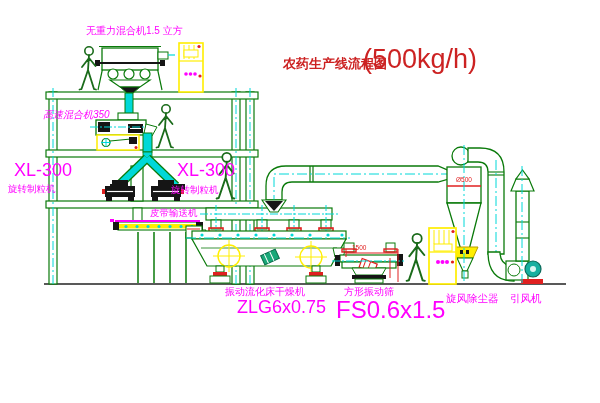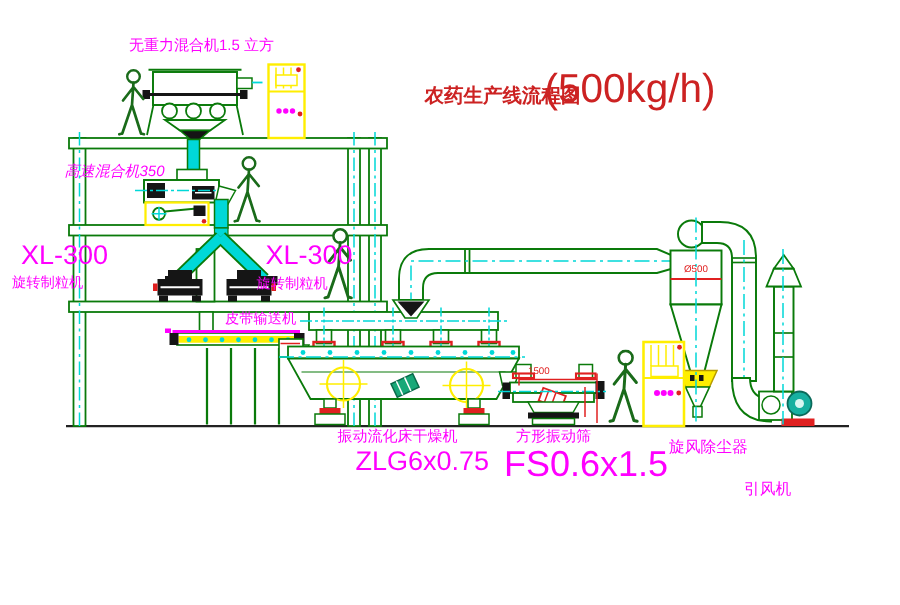--- a/index.html
+++ b/index.html
@@ -312,18 +312,18 @@
 
 <div class="lbl" style="left:150px;top:208px;font-size:9.5px;">皮带输送机</div>
 
 <div class="lbl" style="left:225px;top:287px;font-size:10px;">振动流化床干燥机</div>
 <div class="lbl" style="left:221px;top:298px;font-size:18px;margin-left:16px;">ZLG6x0.75</div>
 
 <div class="lbl" style="left:344px;top:287px;font-size:10px;">方形振动筛</div>
 <div class="lbl" style="left:336px;top:298px;font-size:24px;">FS0.6x1.5</div>
 
 <div class="lbl" style="left:446px;top:293px;font-size:10.5px;">旋风除尘器</div>
-<div class="lbl" style="left:496px;top:293px;font-size:10.5px;margin-top:28px;">引风机</div>
+<div class="lbl" style="left:510px;top:293px;font-size:10.5px;">引风机</div>
 
 <div class="dim" style="left:456px;top:177px;font-size:6.5px;">Ø500</div>
 <div class="dim" style="left:352px;top:245px;font-size:6.5px;">1500</div>
 
 </div>
 
 </body></html>

